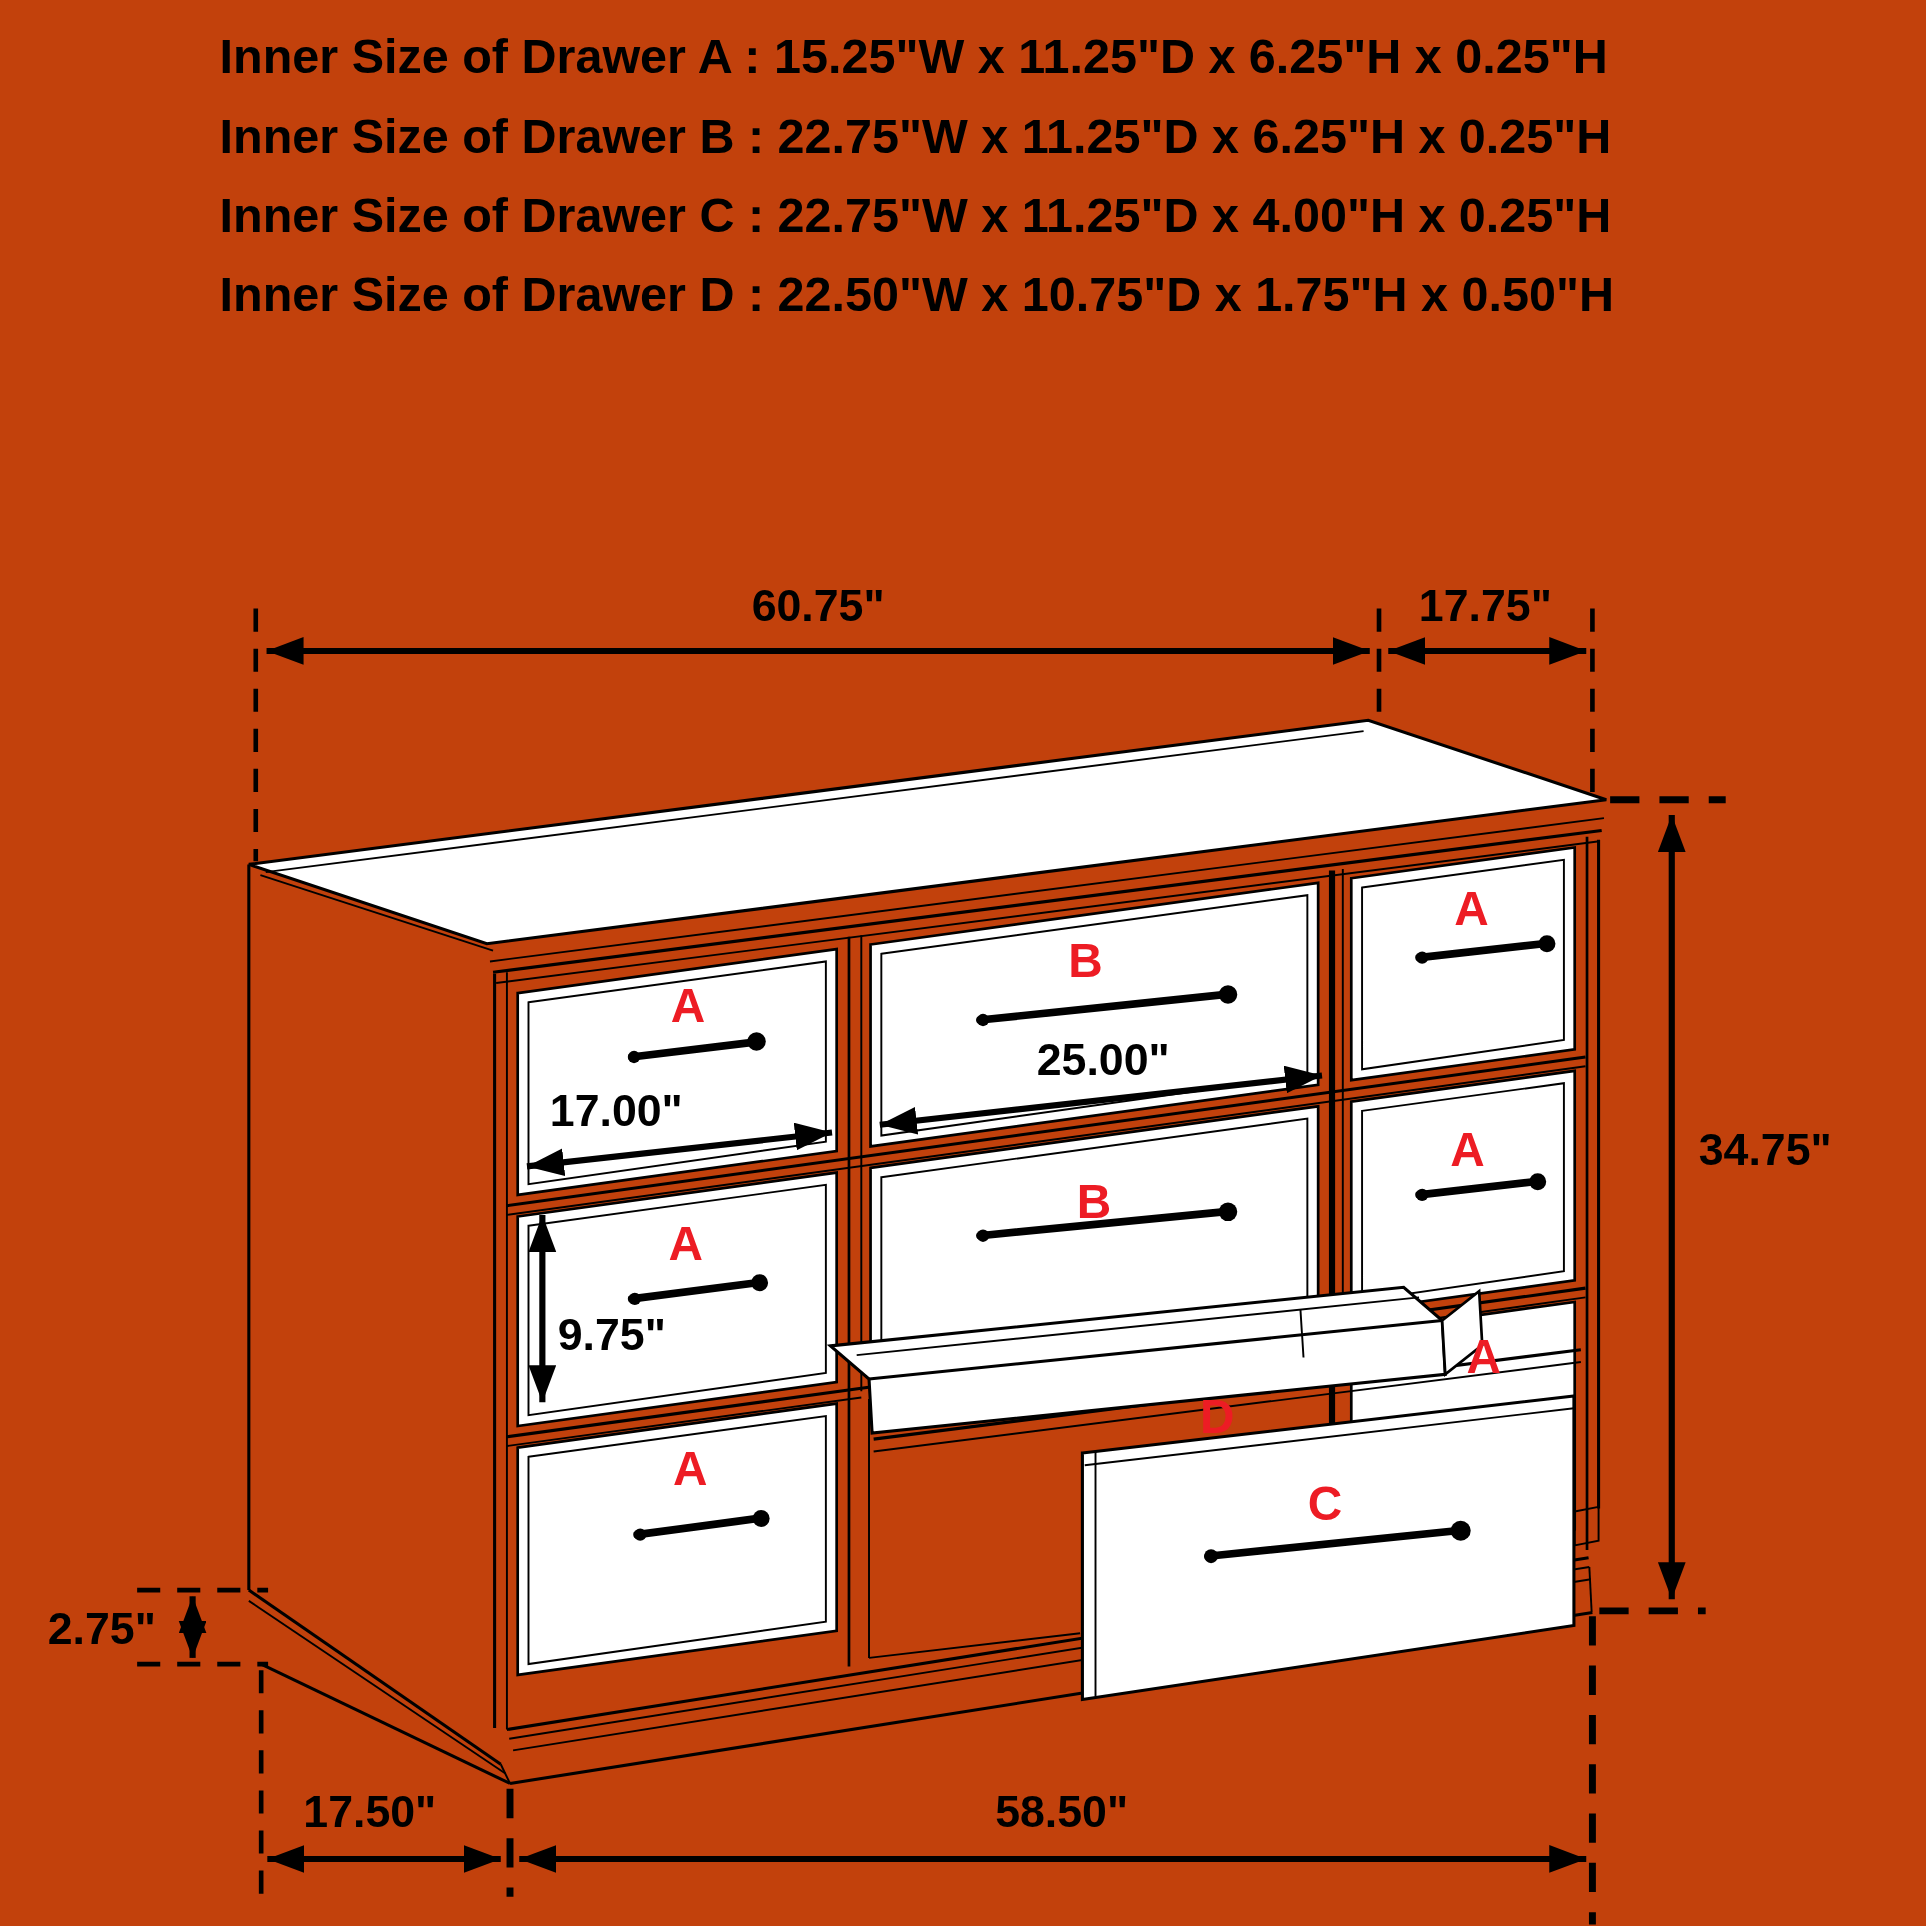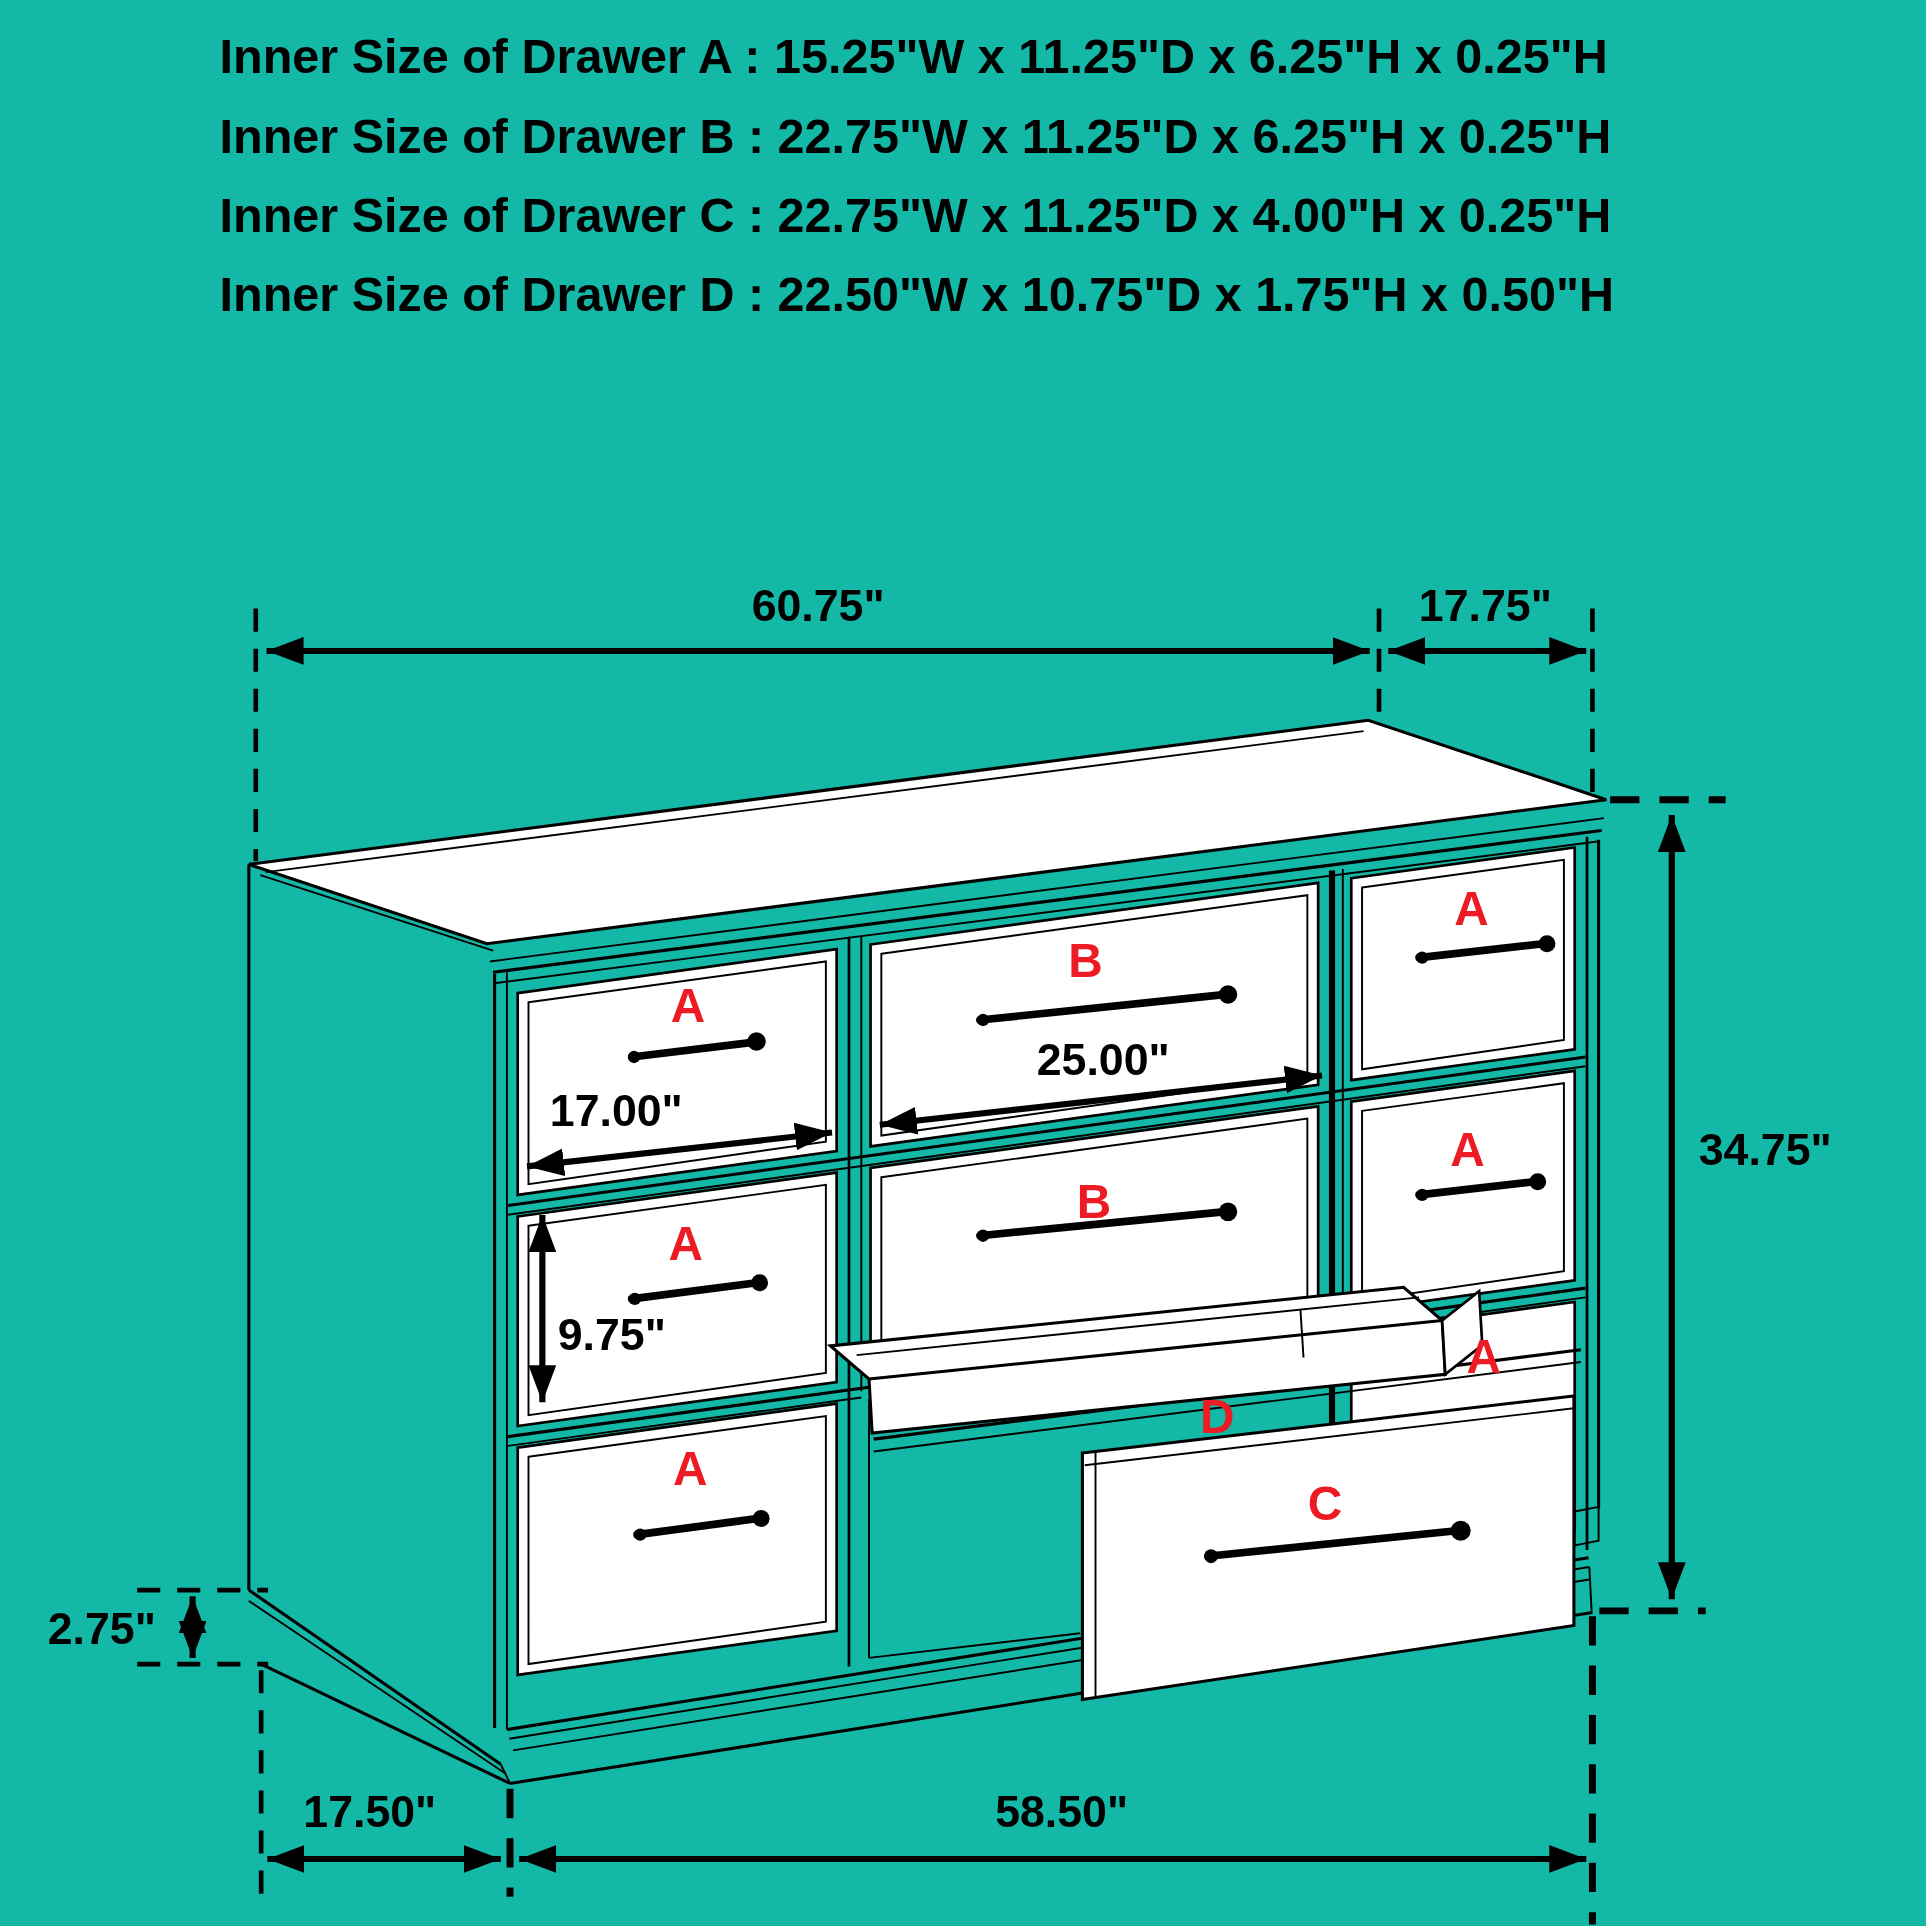--- a/index.html
+++ b/index.html
@@ -1,16 +1,16 @@
 <!DOCTYPE html>
 <html style="font-size:12.3px"><head>
 <meta charset="utf-8">
 <style>
   html,body{margin:0;padding:0;background:#fff;}
-  .stage{position:relative;width:1926px;height:1926px;background:#14b8a6;overflow:hidden;}
+  .stage{position:relative;width:1926px;height:1926px;background:#c2410c;overflow:hidden;}
   svg{position:absolute;left:0;top:0;}
   .ln{fill:none;stroke:#000;stroke-width:4;}
   .ln2{fill:none;stroke:#000;stroke-width:2.5;}
   .ln3{fill:none;stroke:#000;stroke-width:3.5;}
   .thick{fill:none;stroke:#000;stroke-width:8;}
   .face{fill:#fff;stroke:#000;stroke-width:4;}
   .face3{fill:#fff;stroke:#000;stroke-width:3.5;}
   .dash{fill:none;stroke:#000;stroke-width:6;stroke-dasharray:30 22;}
   .dashb{fill:none;stroke:#000;stroke-width:9;stroke-dasharray:38 26;}
   .arrow{fill:none;stroke:#000;stroke-width:8;}

